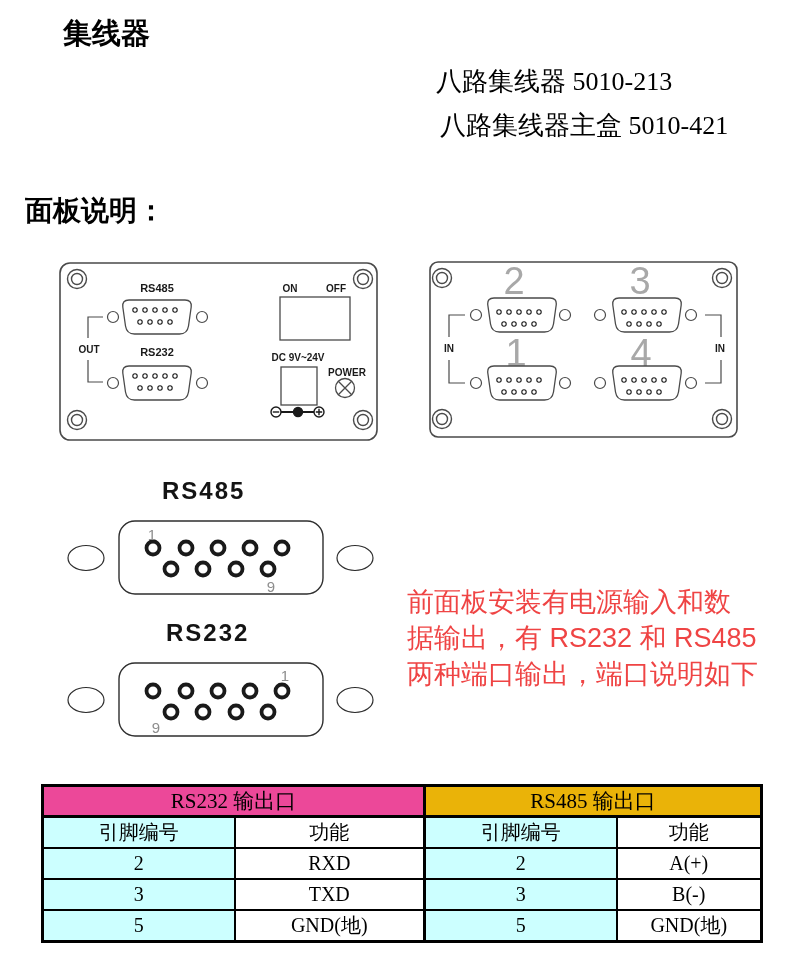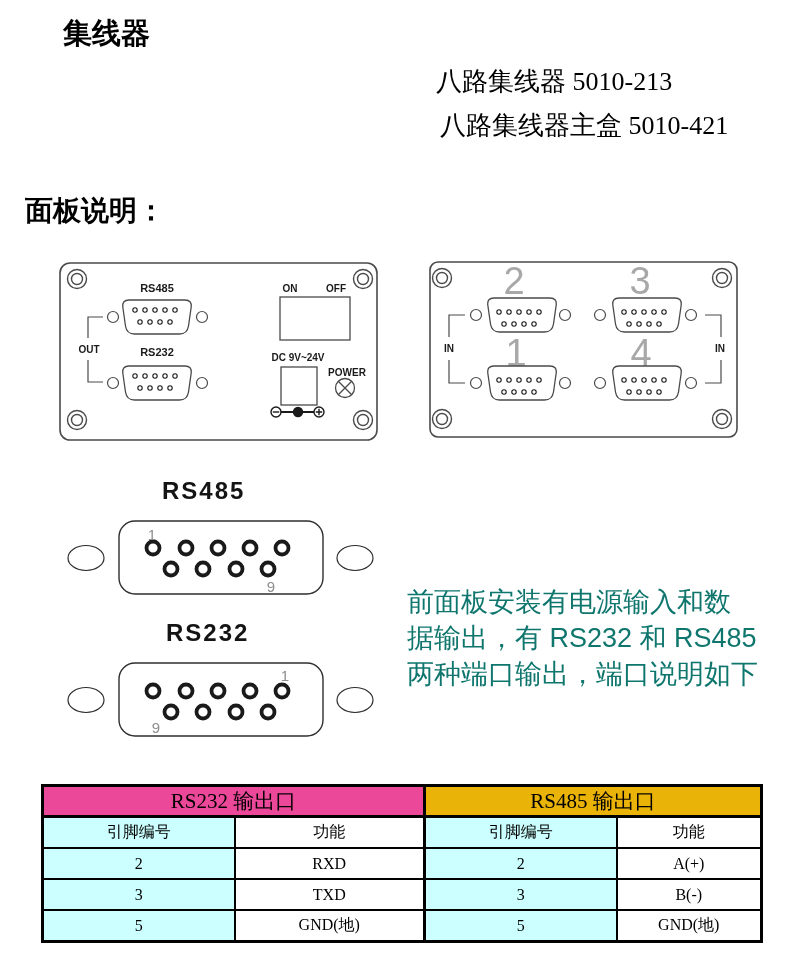--- a/index.html
+++ b/index.html
@@ -19,28 +19,28 @@
   #svg-rear  { left:425px; top:256px; }
   #svg485    { left:58px;  top:513px; }
   #svg232    { left:58px;  top:655px; }
 
   .conn-title { font-family:"Liberation Sans", sans-serif; font-weight:bold;
                 font-size:24px; letter-spacing:2px; color:#141414; }
   #t485 { left:162px; top:477px; }
   #t232 { left:166px; top:619px; }
 
   #desc { left:407px; top:584px; font-family:"Liberation Sans", sans-serif;
-          font-size:27px; line-height:36px; color:#0f766e; }
+          font-size:27px; line-height:36px; color:#ef4444; }
 
   #pin-table-wrap { left:41px; top:784px; }
   table.pin-table { border-collapse:collapse; border:3px solid #000; table-layout:fixed;
                     width:719px; font-family:"Liberation Serif", serif; }
   table.pin-table th, table.pin-table td {
       border:2px solid #000; text-align:center; vertical-align:middle;
-      padding:0; height:29px; font-size:16px; font-weight:normal; background:#fff; }
+      padding:0; height:29px; font-size:20px; font-weight:normal; background:#fff; }
   tr.hdr th { font-size:21px; height:27px; border-bottom:3px solid #000; }
   .mid { border-left:3px solid #000 !important; }
 
   svg text { font-family:"Liberation Sans", sans-serif; fill:#1a1a1a; }
   .lbl  { font-weight:bold; font-size:10px; }
   .lbl11{ font-weight:bold; font-size:11px; }
   .stencil { font-size:38px; fill:#a8a8a8; font-weight:400; }
   .pinnum  { font-size:15px; fill:#8d8d8d; }
   .thin  { stroke:#4a4a4a; fill:none; }
 </style>

